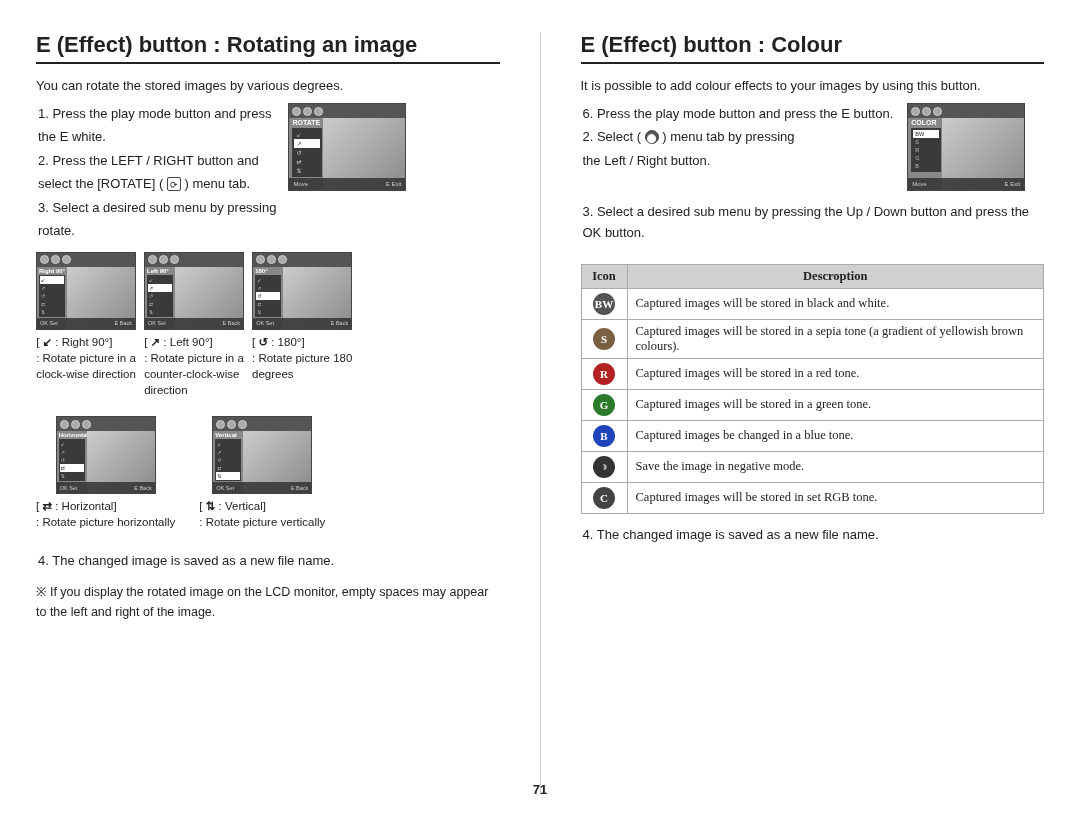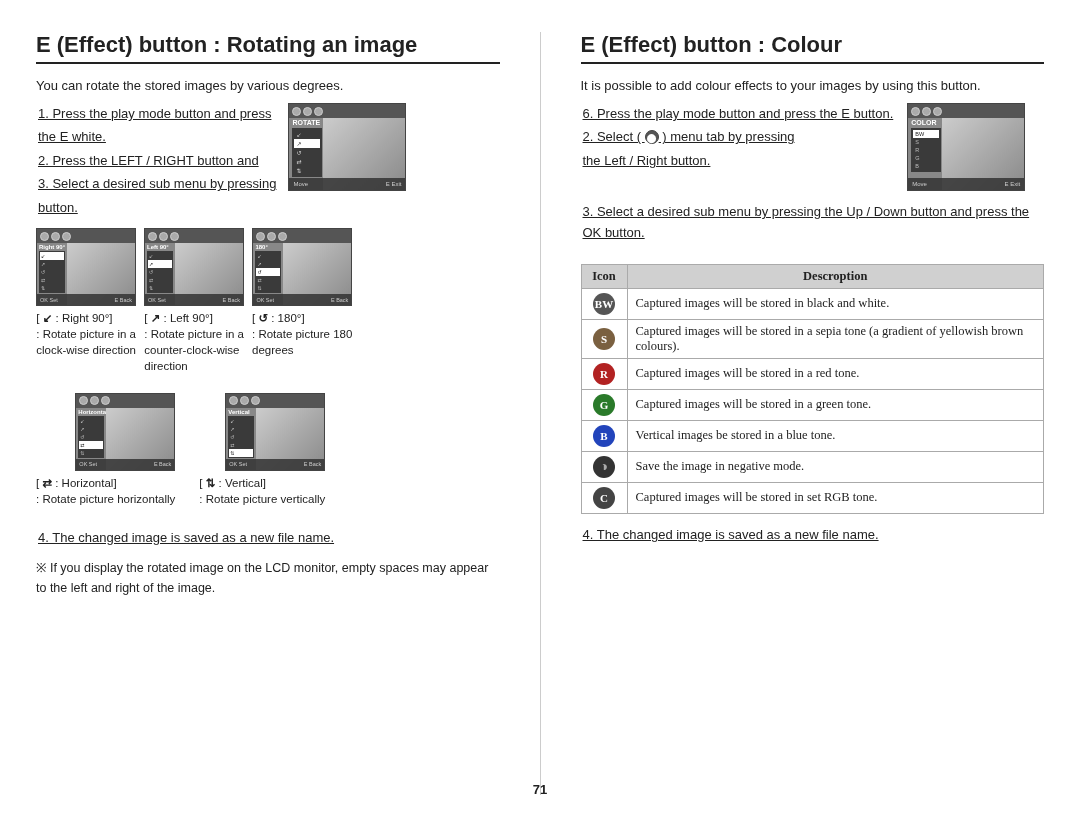--- a/index.html
+++ b/index.html
@@ -39,21 +39,21 @@
     
     .screen-row {
       display: flex;
       flex-direction: row;
       gap: 8px;
       margin-bottom: 10px;
     }
     .screen-block {
       display: flex;
       flex-direction: column;
-      align-items: flex-end;
+      align-items: center;
     }
     .screen {
       width: 100px;
       height: 78px;
       background: #888;
       border: 1px solid #444;
       position: relative;
       overflow: hidden;
     }
     .screen.large {
@@ -124,21 +124,20 @@
     .icon-circle.sepia { background: #7a6040; }
     .icon-circle.red { background: #b22222; }
     .icon-circle.green { background: #2a7a2a; }
     .icon-circle.blue { background: #2244bb; }
     .icon-circle.neg { background: #333; color: #aaa; }
     .icon-circle.rgb { background: #444; }
     .steps-list {
       font-size: 13px;
       line-height: 1.65;
       padding-left: 2px;
-      text-decoration: underline;
     }
     .steps-list p {
       margin-bottom: 2px;
     }
     .sc-icon {
       width: 9px;
       height: 9px;
       border: 1px solid #ccc;
       border-radius: 50%;
       background: #aaa;
@@ -156,22 +155,23 @@
 
   <div class="col">
     <div class="section-title">E (Effect) button : Rotating an image</div>
     <div class="section-intro">You can rotate the stored images by various degrees.</div>
 
     <div style="display:flex; flex-direction:row; gap:12px; margin-bottom:8px;">
       <div class="steps-list">
         <p>1. Press the play mode button and press</p>
         <p>the E white.</p>
         <p>2. Press the LEFT / RIGHT button and</p>
+        <p>select the [ROTATE] ( <span style="display:inline-block;width:14px;height:14px;border:1px solid #444;border-radius:2px;text-align:center;font-size:9px;line-height:14px;">⟳</span> ) menu tab.</p>
         <p>3. Select a desired sub menu by pressing</p>
-        <p>button.</p>
+        <p>rotate.</p>
       </div>
 
       <div style="flex-shrink:0;">
         <div class="screen large" style="width:118px;height:88px;">
           <div class="screen-top-bar">
             <div class="sc-icon"></div>
               <div class="sc-icon"></div>
               <div class="sc-icon"></div>
           </div>
           <div style="position:absolute;top:15px;left:3px;font-size:7px;color:#fff;font-weight:bold;">ROTATE</div>
@@ -395,21 +395,21 @@
         <tr>
           <td><span class="icon-circle red">R</span></td>
           <td>Captured images will be stored in a red tone.</td>
         </tr>
         <tr>
           <td><span class="icon-circle green">G</span></td>
           <td>Captured images will be stored in a green tone.</td>
         </tr>
         <tr>
           <td><span class="icon-circle blue">B</span></td>
-          <td>Vertical images be stored in a blue tone.</td>
+          <td>Captured images be changed in a blue tone.</td>
         </tr>
         <tr>
           <td><span class="icon-circle neg" style="font-size:14px;">◑</span></td>
           <td>Save the image in negative mode.</td>
         </tr>
         <tr>
           <td><span class="icon-circle rgb">C</span></td>
           <td>Captured images will be stored in set RGB tone.</td>
         </tr>
       </tbody>

